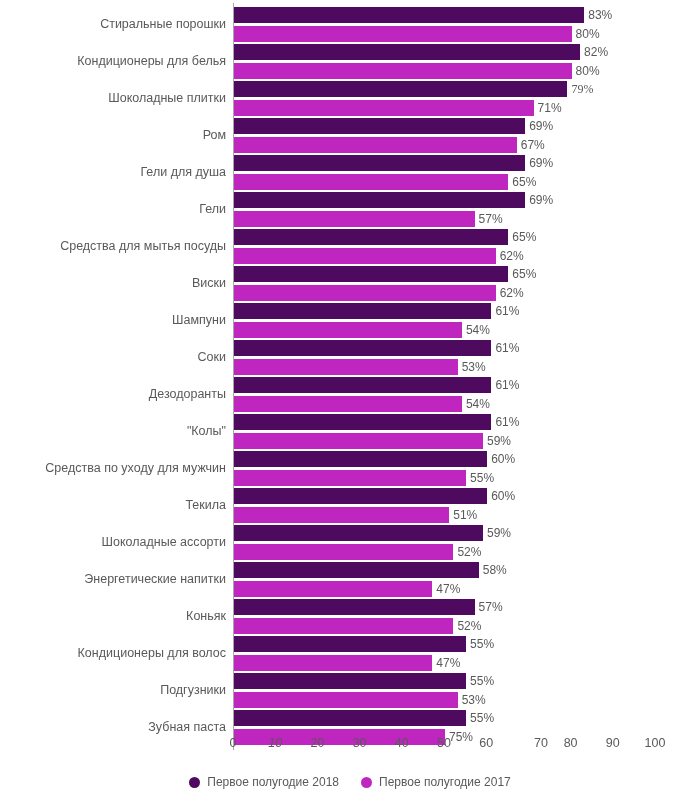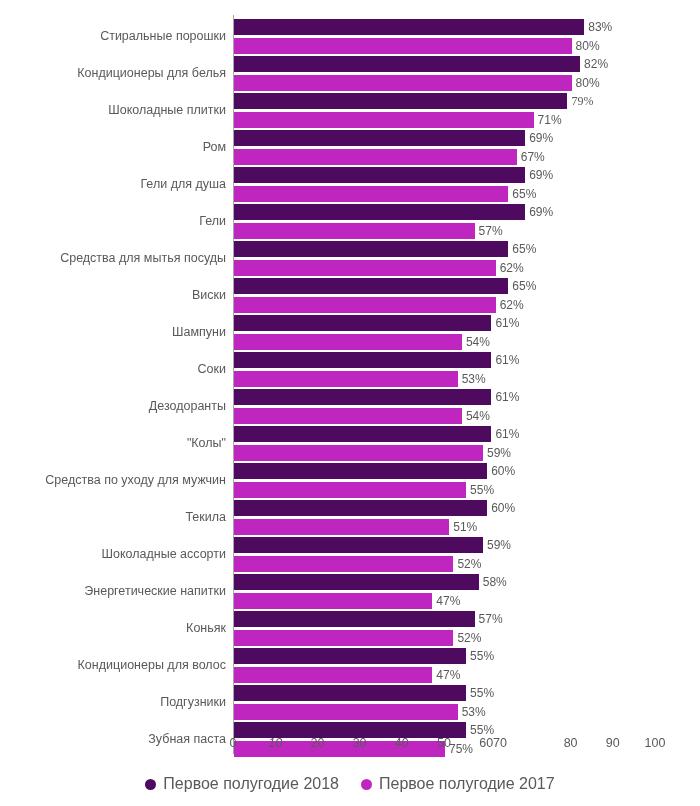--- a/index.html
+++ b/index.html
@@ -18,21 +18,21 @@
   #chart-root {
     position: relative;
     width: 700px;
     height: 806px;
   }
 
   
   .plot-area {
     position: absolute;
     left: 0;
-    top: 12px;
+    top: 0;
     width: 580px;
     height: 732px;
   }
 
   .axis-line {
     position: absolute;
     left: 233px;
     top: 3px;
     width: 1px;
     height: 739px;
@@ -130,21 +130,21 @@
     align-items: center;
     gap: 7px;
   }
   .legend-swatch {
     width: 11px;
     height: 11px;
     border-radius: 50%;
     display: block;
   }
   .legend-text {
-    font-size: 16px;
+    font-size: 12px;
     color: #595959;
     white-space: nowrap;
   }
 </style>
 </head>
 <body>
 
 <div id="chart-root">
 
   <div class="plot-area">
@@ -375,21 +375,21 @@
 
   <div class="x-axis" id="x-axis">
     <div class="zero-tick-mark"></div>
   <div class="x-tick" style="left: 233px;">0</div>
       <div class="x-tick" style="left: 275.2px; font-style: italic;">10</div>
       <div class="x-tick" style="left: 317.4px;">20</div>
       <div class="x-tick" style="left: 359.6px;">30</div>
       <div class="x-tick" style="left: 401.8px;">40</div>
       <div class="x-tick" style="left: 444px;">50</div>
       <div class="x-tick" style="left: 486.2px;">60</div>
-      <div class="x-tick" style="left: 500px;">70</div>
+      <div class="x-tick" style="left: 541px;">70</div>
       <div class="x-tick" style="left: 570.6px;">80</div>
       <div class="x-tick" style="left: 612.8px;">90</div>
       <div class="x-tick" style="left: 655px;">100</div>
     </div>
 
   <div class="legend" id="legend">
       <div class="legend-item">
         <span class="legend-swatch" style="background: rgb(78, 10, 94);"></span>
         <span class="legend-text">Первое полугодие 2018</span>
       </div>

